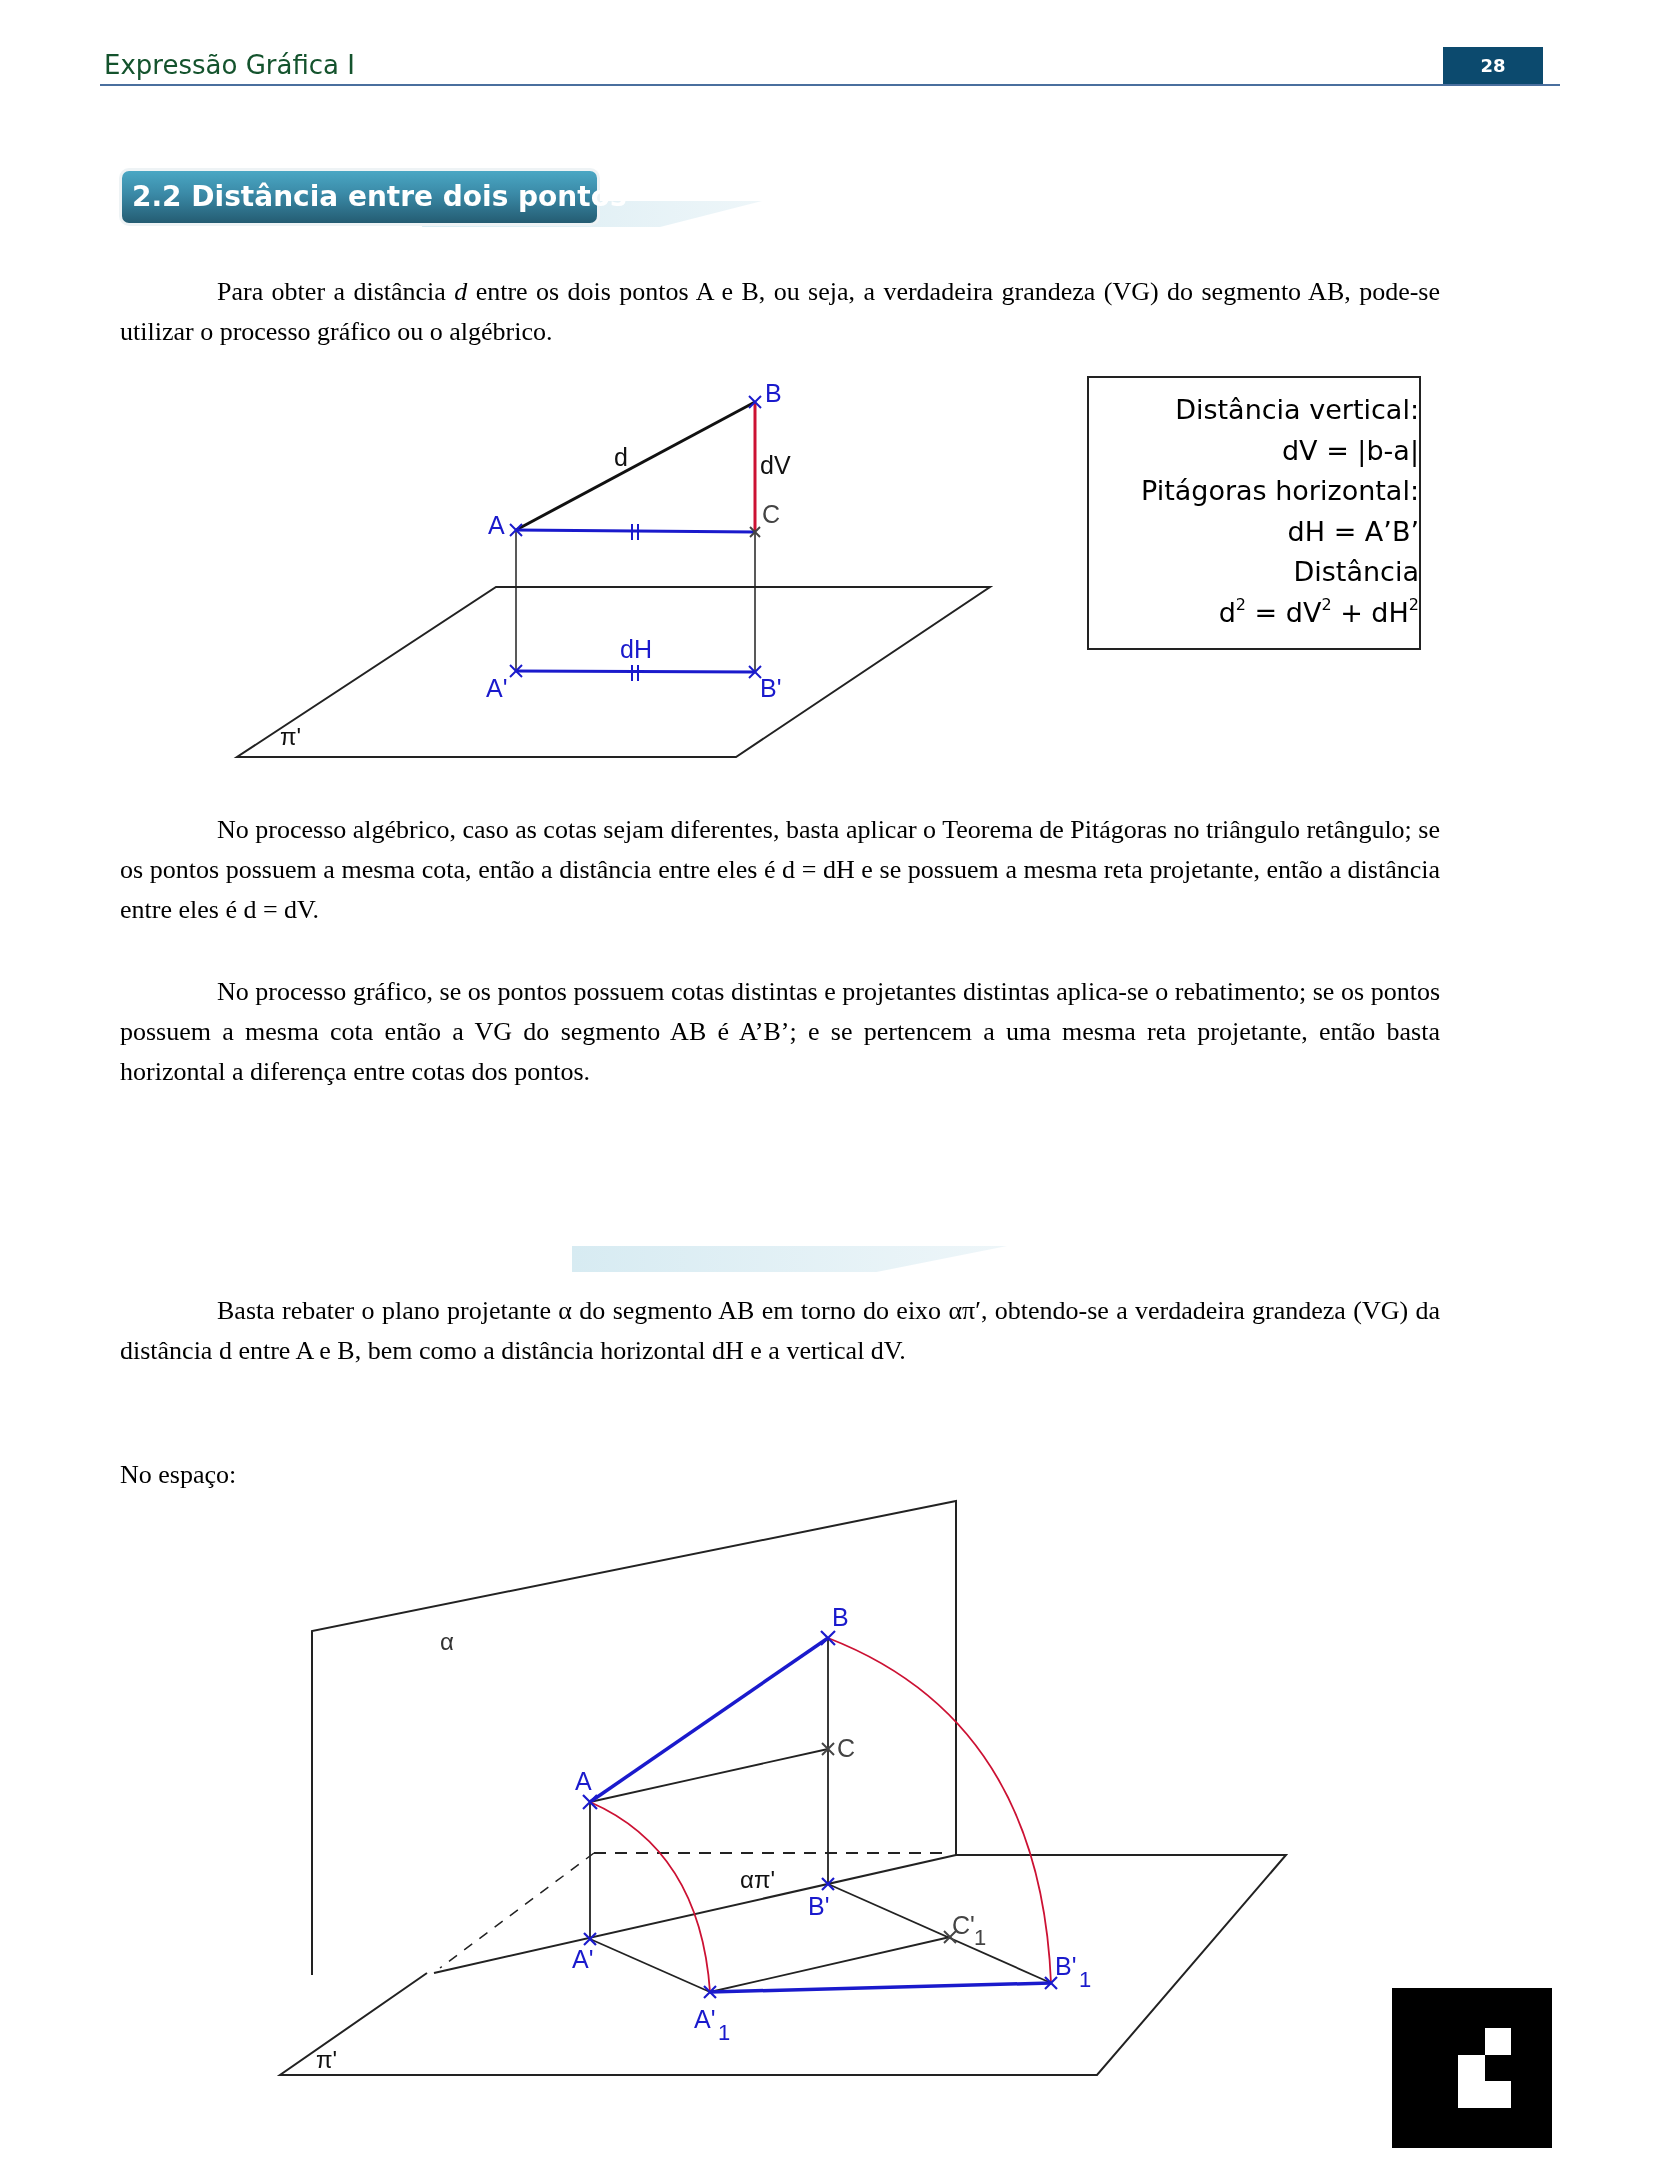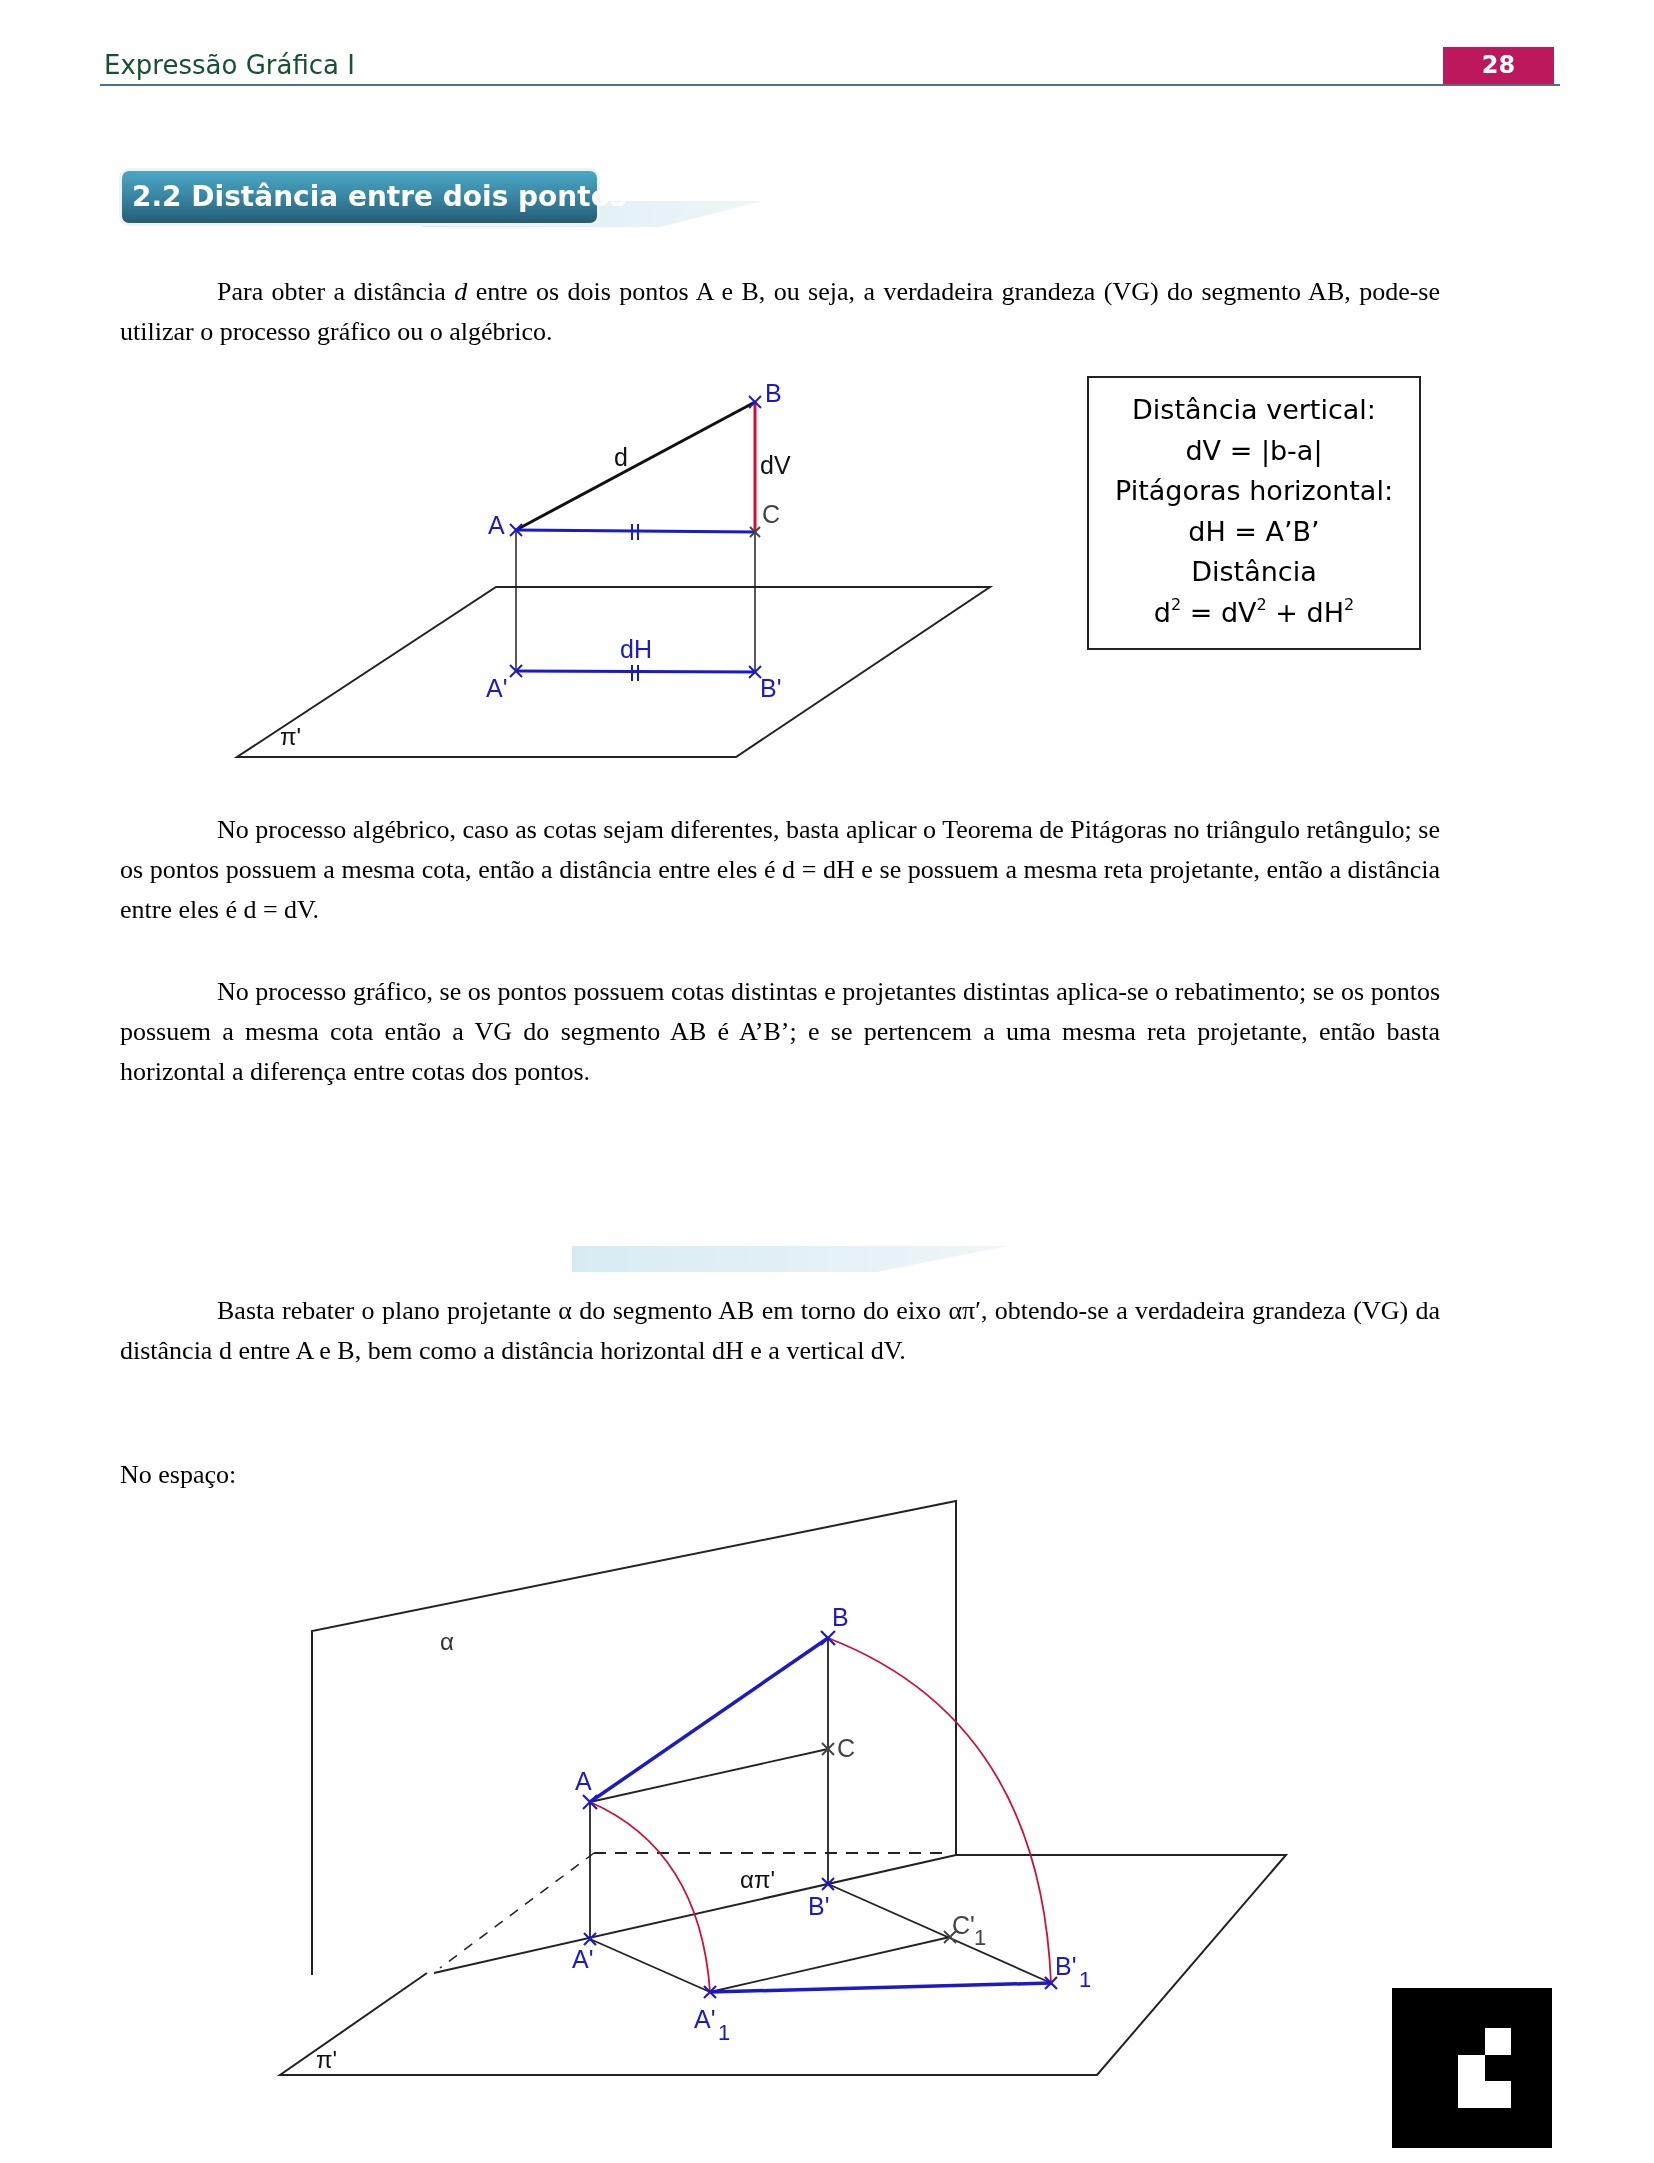--- a/index.html
+++ b/index.html
@@ -1,25 +1,25 @@
 <!DOCTYPE html>
 <html><head>
 <meta charset="utf-8">
 <style>
   html,body{margin:0;padding:0;background:#fff;}
   body{width:1654px;height:2163px;position:relative;overflow:hidden;font-family:"Liberation Sans",sans-serif;color:#000;}
   .header-title{position:absolute;left:104px;top:50px;font-size:26px;color:#14532d;font-family:"DejaVu Sans",sans-serif;letter-spacing:0px;}
   .header-rule{position:absolute;left:100px;top:84px;width:1460px;height:2px;background:#4a6f9e;}
-  .page-num{position:absolute;left:1443px;top:47px;width:111px;height:37px;background:#be185d;color:#fff;font-weight:bold;font-size:24px;text-align:center;line-height:37px;font-family:"DejaVu Sans",sans-serif;}
+  .page-num{position:absolute;left:1443px;top:47px;width:100px;height:37px;background:#0c4a6e;color:#fff;font-weight:bold;font-size:18px;text-align:center;line-height:37px;font-family:"DejaVu Sans",sans-serif;}
   .section-banner{position:absolute;height:54px;}
   .section-banner .tail{position:absolute;top:30px;height:26px;background:linear-gradient(90deg,#d7ebf2,#eef6f9);clip-path:polygon(0 0,100% 0,70% 100%,0 100%);}
   .section-banner .bar{position:absolute;left:0;top:0;height:52px;border-radius:7px;background:linear-gradient(180deg,#4aa7c4 0%,#3a89a6 45%,#245c72 100%);color:#fff;font-weight:bold;font-size:28px;line-height:52px;padding-left:10px;box-shadow:0 0 0 3px #eef3f5;font-family:"DejaVu Sans",sans-serif;white-space:nowrap;}
   .para{position:absolute;left:120px;width:1320px;font-size:26px;line-height:40px;text-align:justify;font-family:Liberation Serif, serif;}
   .para .indent{display:inline-block;width:97px;}
-  .formula-box{position:absolute;left:1087px;top:376px;width:334px;height:274px;border:2px solid #222;box-sizing:border-box;text-align:center;font-size:27px;line-height:40.5px;padding-top:12px;font-family:"DejaVu Sans",sans-serif;}
+  .formula-box{position:absolute;left:1087px;top:376px;width:334px;height:274px;border:2px solid #222;box-sizing:border-box;text-align:right;font-size:27px;line-height:40.5px;padding-top:12px;font-family:"DejaVu Sans",sans-serif;}
   sup{font-size:16px;vertical-align:12px;line-height:0;}
   svg text{font-family:"Liberation Sans",sans-serif;}
   .qr{position:absolute;left:1392px;top:1988px;width:160px;height:160px;background:#000;}
   .qr div{position:absolute;background:#fff;}
 </style>
 </head>
 <body>
 
 <div class="header-title">Expressão Gráfica I</div>
 <div class="header-rule"></div>

